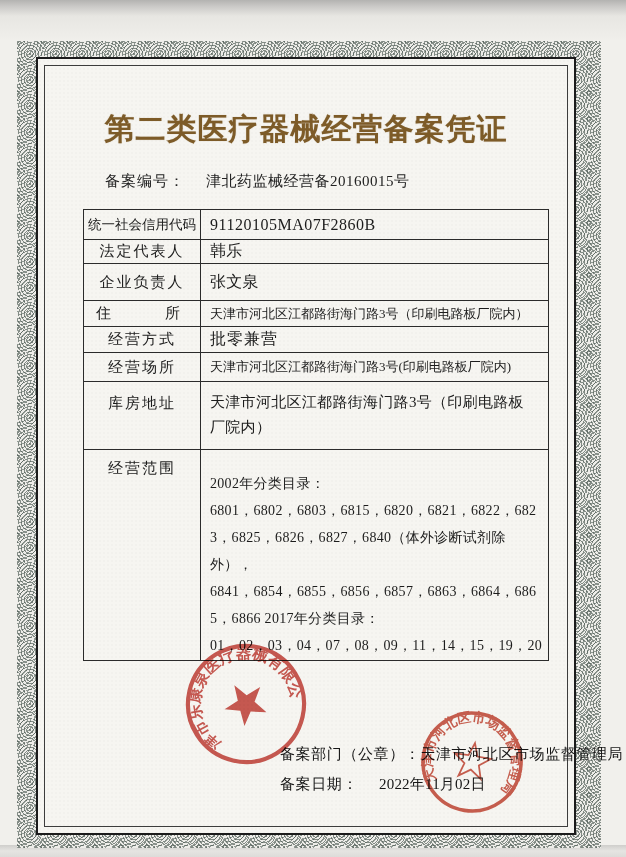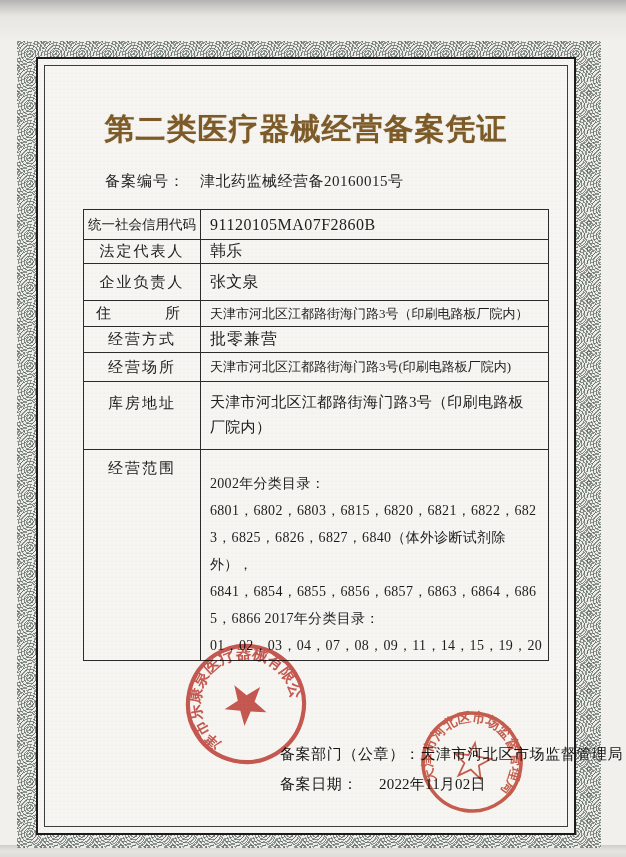--- a/index.html
+++ b/index.html
@@ -38,21 +38,21 @@
   }
   .title{
     position:absolute;top:50px;left:0;width:100%;text-align:center;
     font-family:"DejaVu Sans","Liberation Sans",sans-serif;
     font-weight:700;font-size:30px;letter-spacing:1px;color:#7d5b28;
     text-shadow:0 0 1px rgba(125,91,40,.4);
   }
   .regno{
     position:absolute;top:113px;left:67px;font-size:15px;letter-spacing:1px;color:#222;
   }
-  .regno .val{margin-left:15px;letter-spacing:.5px;}
+  .regno .val{margin-left:21px;letter-spacing:.5px;}
   table.cert{
     position:absolute;left:45px;top:150px;width:466px;
     border-collapse:collapse;table-layout:fixed;
   }
   table.cert td{
     border:1.2px solid #2b2b2b;box-sizing:border-box;
     font-size:15px;color:#1c1c1c;overflow:hidden;
   }
   td.lbl{width:117px;text-align:center;letter-spacing:2px;vertical-align:middle;}
   td.val{padding-left:9px;padding-right:4px;vertical-align:middle;letter-spacing:.3px;}

